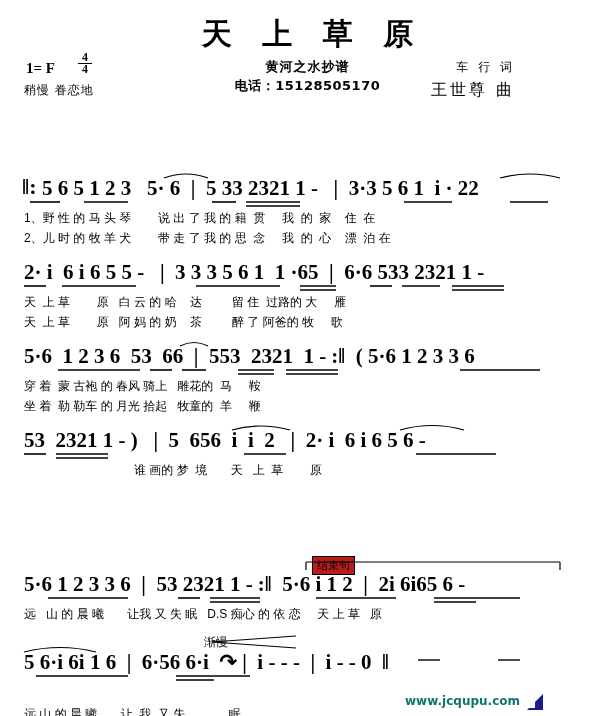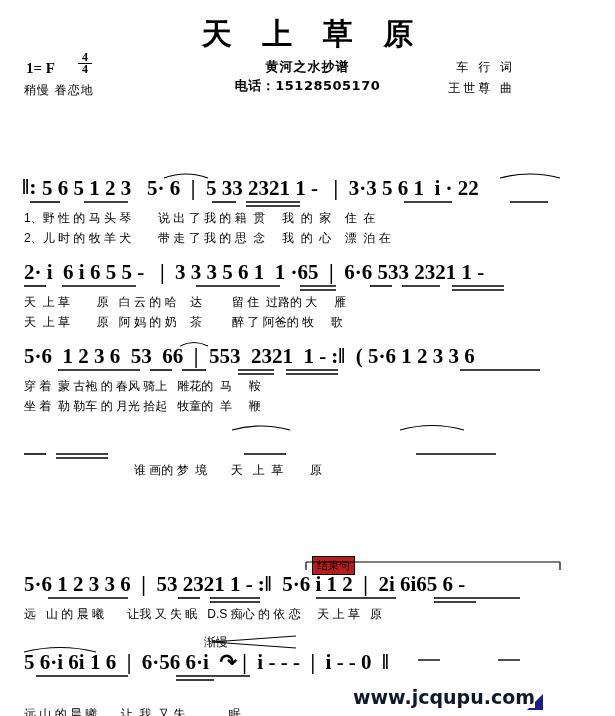--- a/index.html
+++ b/index.html
@@ -91,21 +91,21 @@
     top: 59px;
     font-family: "DejaVu Sans", sans-serif;
     font-size: 12px;
     letter-spacing: 3px;
   }
   .credit-b {
     position: absolute;
     right: 34px;
     top: 80px;
     font-family: "DejaVu Sans", sans-serif;
-    font-size: 12px;
+    font-size: 16px;
     letter-spacing: 3px;
   }
   
   .line {
     position: absolute;
     left: 0;
     width: 615px;
     height: 34px;
   }
   .notes {
@@ -142,25 +142,25 @@
     background: #b91c1c;
     text-align: right;
   }
   .tempo-mark {
     position: absolute;
     font-family: "DejaVu Sans", sans-serif;
     font-size: 12px;
   }
   .watermark {
     position: absolute;
-    right: 14px;
+    right: 29px;
     bottom: 8px;
     font-family: "DejaVu Sans", sans-serif;
-    font-size: 19px;
-    color: #0f172a;
+    font-size: 12px;
+    color: #0f766e;
     font-weight: bold;
     letter-spacing: 0px;
   }
   .corner-logo {
     position: absolute;
     right: 4px;
     bottom: 4px;
     width: 20px;
     height: 20px;
   }
@@ -241,20 +241,21 @@
   <div class="line" style="top:428px;">
     <svg class="deco" width="615" height="60">
       <line x1="24" y1="26" x2="46" y2="26" stroke="#000" stroke-width="1.6"></line>
       <line x1="56" y1="26" x2="108" y2="26" stroke="#000" stroke-width="1.6"></line>
       <line x1="56" y1="30" x2="108" y2="30" stroke="#000" stroke-width="1.6"></line>
       <line x1="244" y1="26" x2="286" y2="26" stroke="#000" stroke-width="1.6"></line>
       <line x1="416" y1="26" x2="496" y2="26" stroke="#000" stroke-width="1.6"></line>
       <path d="M 232 2 Q 260 -6 290 2" fill="none" stroke="#000" stroke-width="1.2"></path>
       <path d="M 400 2 Q 432 -7 464 2" fill="none" stroke="#000" stroke-width="1.2"></path>
     </svg>
+    <div class="notes">53  2321 1 - )   |  5  656  i  i  2   |  2· i  6 i 6 5 6 -</div>
     <div class="lyric" style="top:34px;">                                 谁 画的 梦  境       天   上  草        原</div>
   </div>
 
 
   <div class="marker-box" style="left:312px; top:556px;">结束句</div>
   <div class="line" style="top:572px;">
     <svg class="deco" width="615" height="60">
       <line x1="48" y1="26" x2="128" y2="26" stroke="#000" stroke-width="1.6"></line>
       <line x1="178" y1="26" x2="200" y2="26" stroke="#000" stroke-width="1.6"></line>
       <line x1="210" y1="26" x2="260" y2="26" stroke="#000" stroke-width="1.6"></line>

